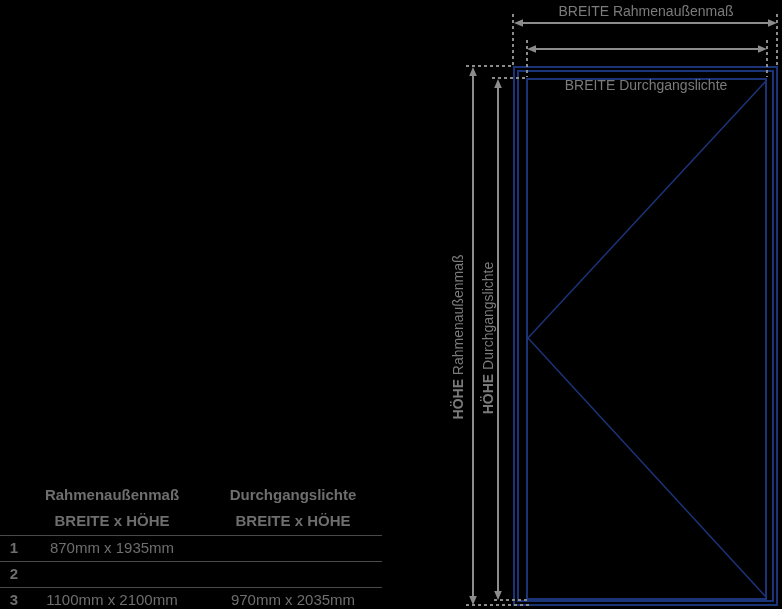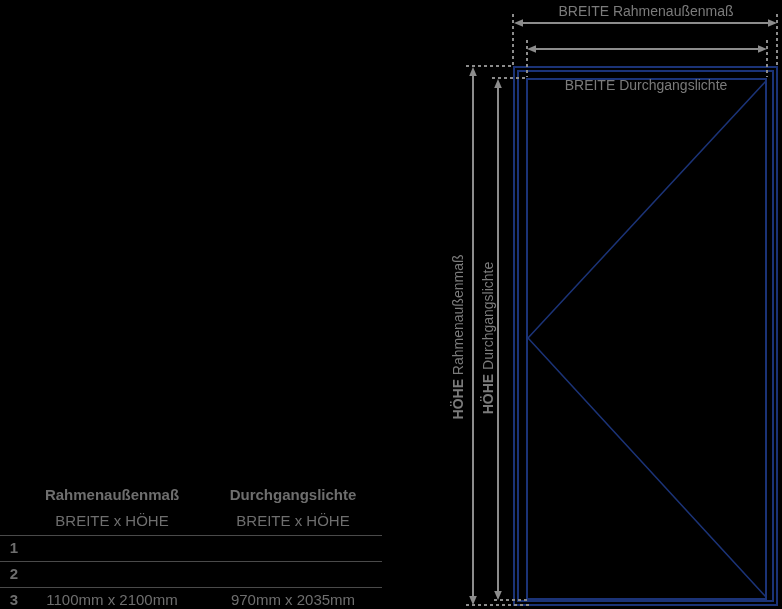--- a/index.html
+++ b/index.html
@@ -51,21 +51,21 @@
     width: 390px;
     color: var(--table-text);
     font-size: 15px;
   }
   .t-row {
     display: grid;
     grid-template-columns: 28px 168px 194px;
     width: 390px;
   }
   .t-row.header1 { height: 24px; line-height: 24px; font-weight: bold; }
-  .t-row.header2 { height: 28px; line-height: 28px; font-weight: normal; }
+  .t-row.header2 { height: 28px; line-height: 28px; font-weight: bold; }
   .t-row.data { height: 26px; line-height: 26px; }
   .t-cell { text-align: center; overflow: hidden; white-space: nowrap; }
   .t-cell.num { font-weight: bold; }
   .t-divider {
     position: absolute;
     left: 0;
     width: 382px;
     height: 1px;
     background: var(--table-divider);
   }
@@ -136,20 +136,21 @@
       <div class="t-cell">Rahmenaußenmaß</div>
       <div class="t-cell">Durchgangslichte</div>
     </div>
     <div class="t-row header2">
       <div class="t-cell"></div>
       <div class="t-cell">BREITE x HÖHE</div>
       <div class="t-cell">BREITE x HÖHE</div>
     </div>
     <div class="t-row data">
       <div class="t-cell num">1</div>
+      <div class="t-cell">870mm x 1935mm</div>
     </div>
     <div class="t-row data">
       <div class="t-cell num">2</div>
     </div>
     <div class="t-row data">
       <div class="t-cell num">3</div>
       <div class="t-cell">1100mm x 2100mm</div>
       <div class="t-cell">970mm x 2035mm</div>
     </div>
   </div>

